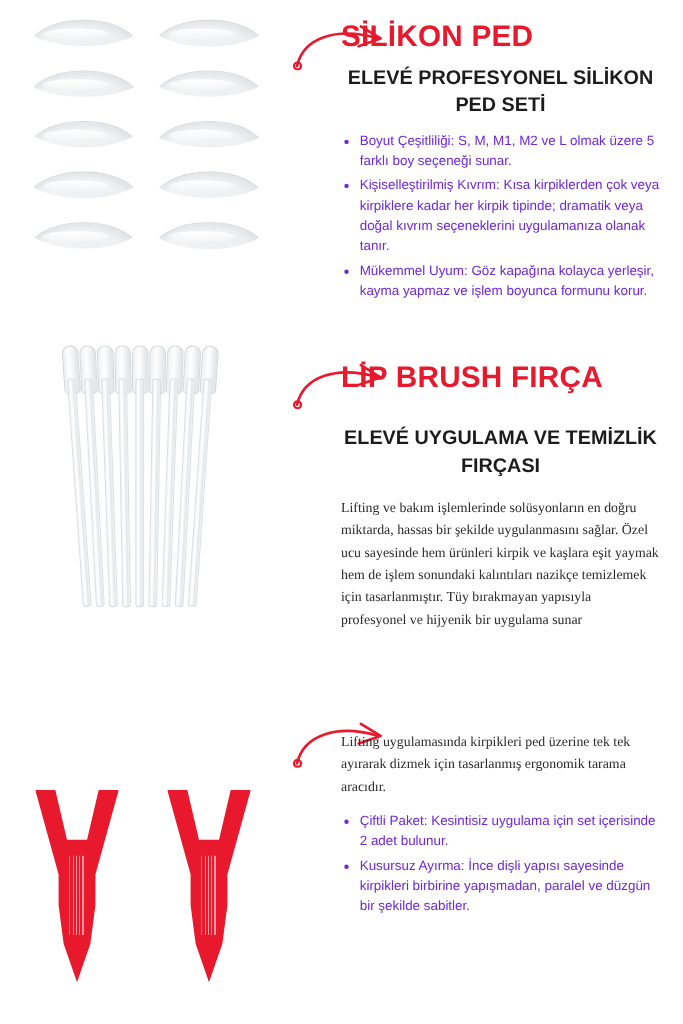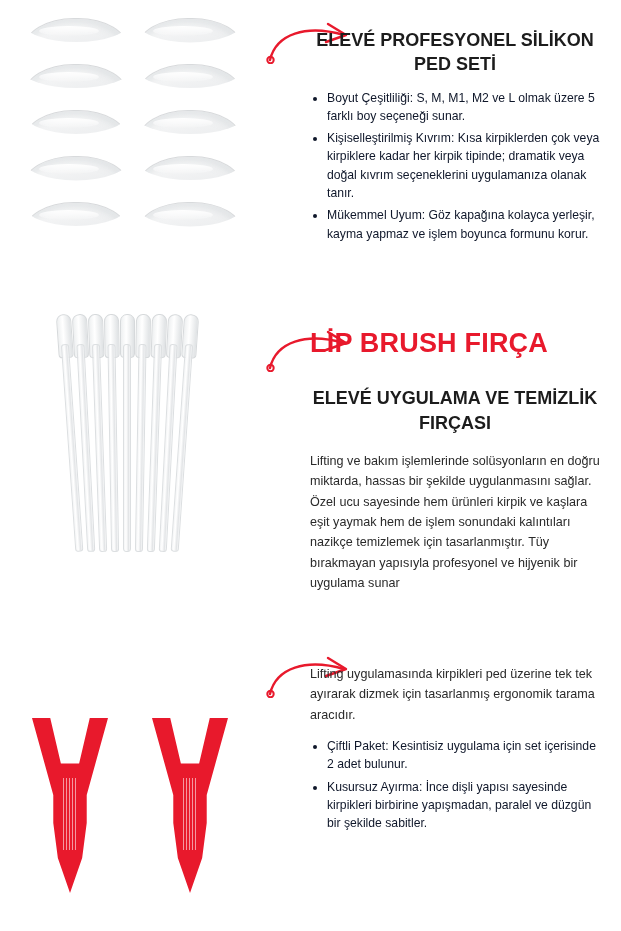--- a/index.html
+++ b/index.html
@@ -167,28 +167,29 @@
     font-weight: bold;
     text-align: center;
     color: #1c1c1c;
     line-height: 1.35;
   }
   ul.bullets {
     margin: 12px 0 0 0;
     padding-left: 17px;
     font-size: 12.2px;
     line-height: 1.5;
-    color: #0f172a;
+    color: #6d28d9;
   }
   ul.bullets li { margin-bottom: 4px; }
   p.para {
     margin: 12px 0 0 0;
     font-size: 12.6px;
     line-height: 1.62;
     color: #2a2a2a;
+    font-family: Liberation Serif, serif;
   }
 
   
   #sec-pad   { top: 0px;   height: 300px; }
   #sec-brush { top: 300px; height: 340px; }
   #sec-comb  { top: 640px; height: 291px; }
 </style>
 </head>
 <body>
 
@@ -241,20 +242,21 @@
 
   <div class="arrow" style="left:266px; top:22px;">
     <svg width="90" height="42" viewBox="0 0 90 42">
       <path d="M4 38 C 10 12, 40 2, 78 13" stroke="#e8192c" stroke-width="2.4" fill="none" stroke-linecap="round"></path>
       <path d="M62 2 L80 13 L60 20" stroke="#e8192c" stroke-width="2.4" fill="none" stroke-linecap="round" stroke-linejoin="round"></path>
       <circle cx="4.5" cy="38" r="3.2" stroke="#e8192c" stroke-width="2" fill="none"></circle>
     </svg>
   </div>
 
   <div class="text-col" style="top:18px;">
+    <h1 class="heading">SİLİKON PED</h1>
     <div class="subtitle">
       <div>ELEVÉ PROFESYONEL SİLİKON PED SETİ</div>
     </div>
     <ul class="bullets">
       <li>Boyut Çeşitliliği: S, M, M1, M2 ve L olmak üzere 5 farklı boy seçeneği sunar.</li>
       <li>Kişiselleştirilmiş Kıvrım: Kısa kirpiklerden çok veya kirpiklere kadar her kirpik tipinde; dramatik veya doğal kıvrım seçeneklerini uygulamanıza olanak tanır.</li>
       <li>Mükemmel Uyum: Göz kapağına kolayca yerleşir, kayma yapmaz ve işlem boyunca formunu korur.</li>
     </ul>
   </div>
 </div>

